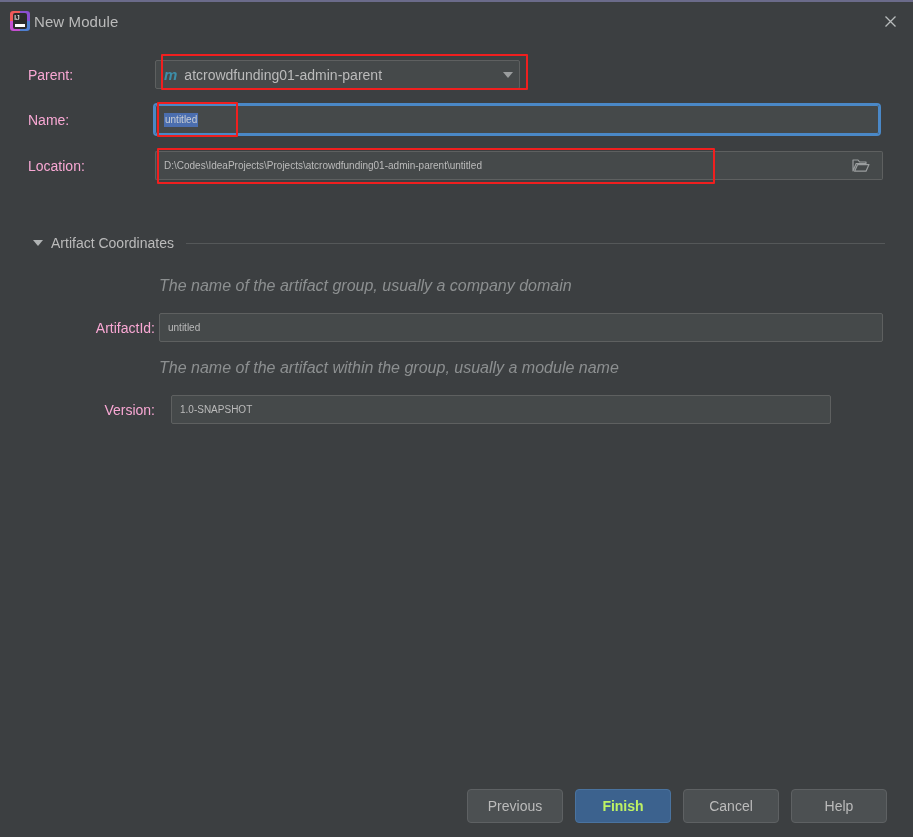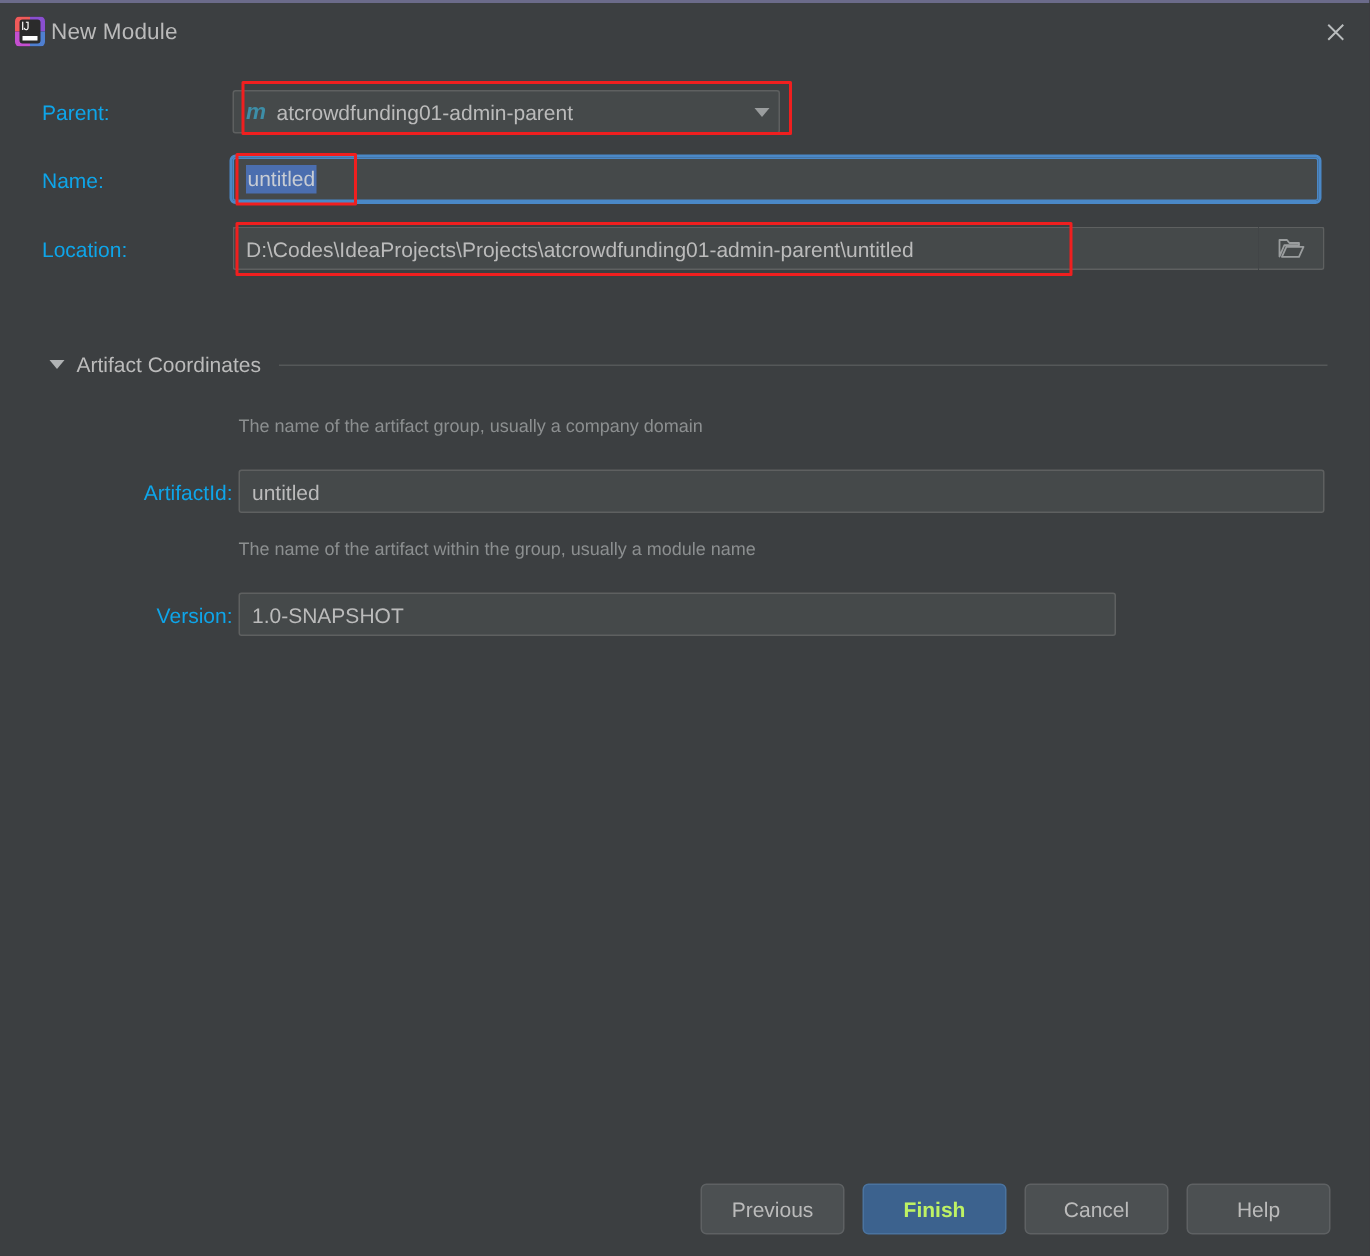--- a/index.html
+++ b/index.html
@@ -95,38 +95,38 @@
     position: relative;
   }
 
   .row {
     position: absolute;
     display: flex;
     align-items: center;
   }
   .field-label {
     font-size: 14px;
-    color: #0ea5e9;
+    color: #f9a8d4;
     white-space: nowrap;
   }
   .label-right {
     text-align: right;
   }
 
   
   .textfield {
     box-sizing: border-box;
     background: #45494a;
     border: 1px solid #5e6060;
     border-radius: 2px;
     height: 29px;
     display: flex;
     align-items: center;
     padding: 0 8px;
-    font-size: 14px;
+    font-size: 10px;
     color: #bbbbbb;
     overflow: hidden;
     white-space: nowrap;
   }
   .textfield.focused {
     border: 1px solid #4a88c7;
     outline: 2px solid #4a88c7;
     outline-offset: 0px;
     background: #45494a;
   }
@@ -204,23 +204,24 @@
   }
   #artifact-section .sec-line {
     flex: 1 1 auto;
     height: 1px;
     background: #555859;
     margin-left: 12px;
   }
 
   .hint {
     position: absolute;
-    font-size: 12px;
+    font-size: 16px;
     color: #8c8f90;
     white-space: nowrap;
+    font-style: italic;
   }
 
   
   #footer {
     position: absolute;
     left: 0; right: 0;
     bottom: 0;
     height: 62px;
     display: flex;
     align-items: center;
@@ -326,21 +327,21 @@
     <div class="row" style="left:28px; top:273px; width:858px;">
       <div class="field-label label-right" style="width:127px;">ArtifactId:</div>
       <div class="textfield" style="width:724px; margin-left:4px;">
         <span>untitled</span>
       </div>
     </div>
     <div class="hint" style="left:159px; top:319px;">The name of the artifact within the group, usually a module name</div>
 
     <div class="row" style="left:28px; top:355px; width:858px;">
       <div class="field-label label-right" style="width:127px;">Version:</div>
-      <div class="textfield" style="width:585px; margin-left:4px;">
+      <div class="textfield" style="width:660px; margin-left:16px;">
         <span>1.0-SNAPSHOT</span>
       </div>
     </div>
 
     <div class="annot" style="left:161px; top:14px;  width:367px; height:36px;"></div>
     <div class="annot" style="left:157px; top:62px;  width:81px;  height:35px;"></div>
     <div class="annot" style="left:157px; top:108px; width:558px; height:36px;"></div>
 
     <div id="footer">
       <div class="btn">Previous</div>

